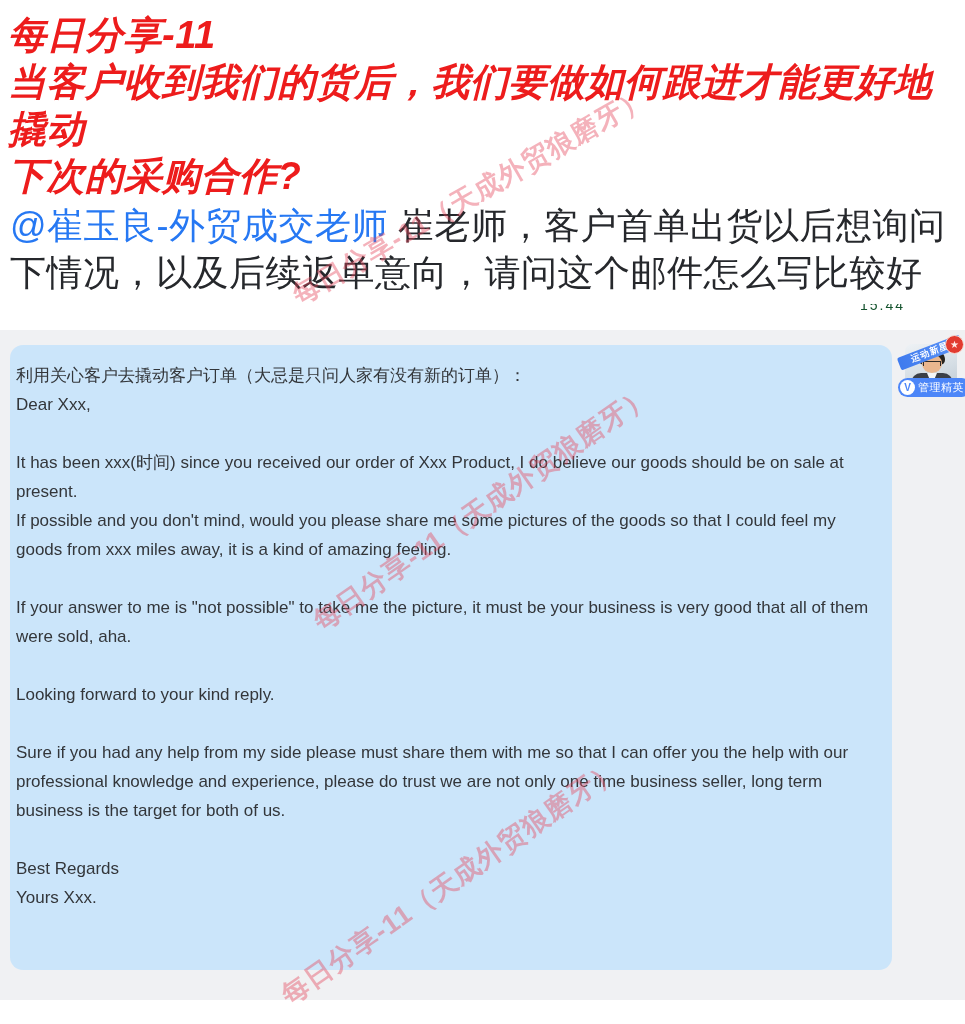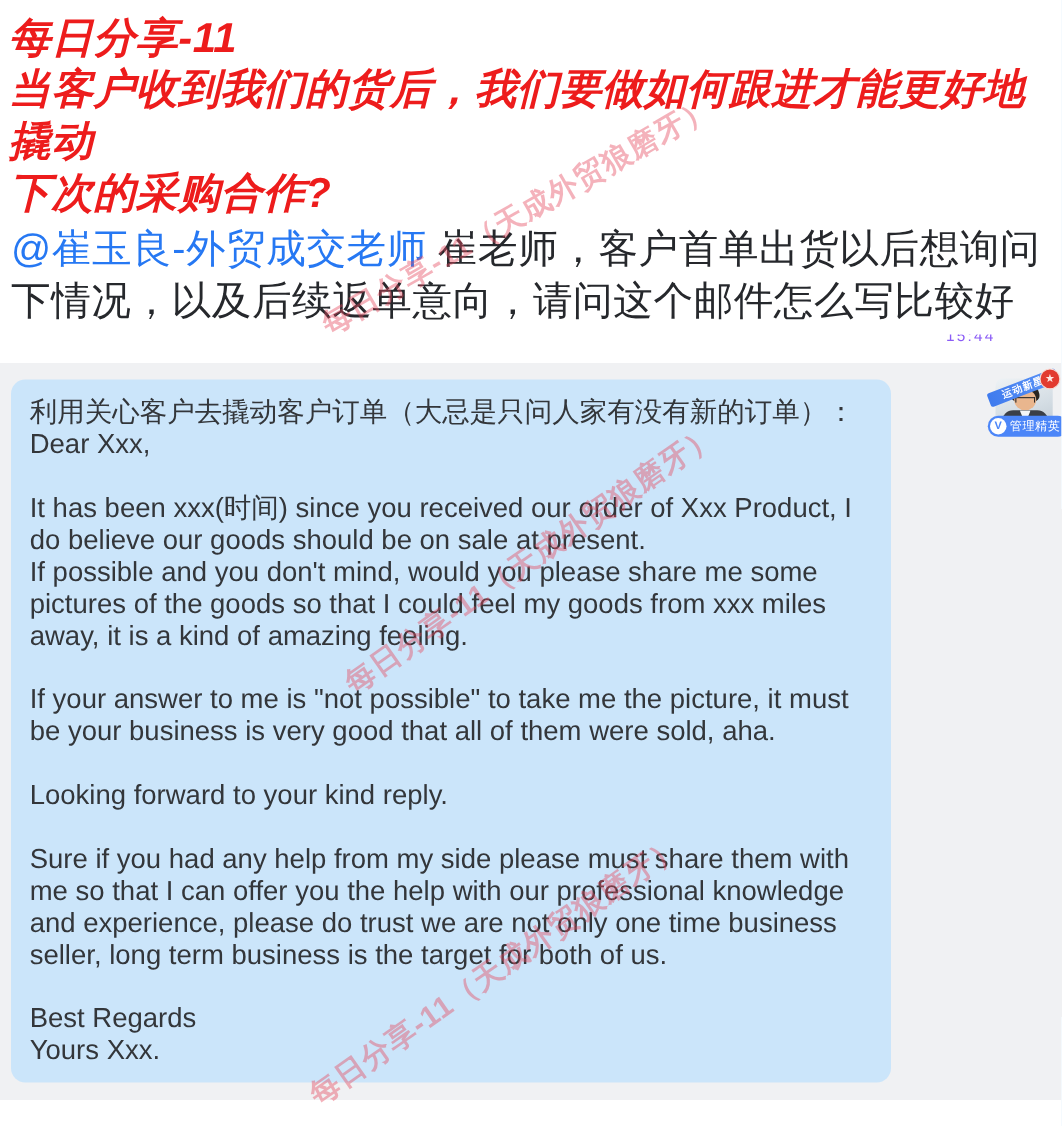--- a/index.html
+++ b/index.html
@@ -32,28 +32,28 @@
   .chat-panel {
     position:absolute; left:0; top:330px; width:965px; height:670px;
     background:#f0f1f3;
   }
   .timestamp-clip {
     position:absolute; left:835px; top:-26px; width:95px; height:13px;
     overflow:hidden; text-align:center;
   }
   .timestamp-clip span {
     display:block; margin-top:-7px;
-    font-size:14px; color:#8b5cf6; letter-spacing:2px;
+    font-size:14px; color:#14532d; letter-spacing:2px;
   }
 
   .bubble {
-    position:absolute; left:10px; top:15px; width:800px; min-height:625px;
+    position:absolute; left:10px; top:15px; width:882px; min-height:625px;
     background:#cbe5fa; border-radius:13px;
-    padding:16px 18px 14px 17px;
-    font-size:25px; line-height:29px; color:#33363a;
+    padding:16px 18px 14px 6px;
+    font-size:17px; line-height:29px; color:#33363a;
   }
   .bubble p { margin:0 0 29px 0; }
   .bubble p:last-child { margin-bottom:0; }
 
   
   .avatar-wrap {
     position:absolute; left:903px; top:12px; width:56px; height:50px;
     cursor:pointer;
   }
   .avatar-photo {

